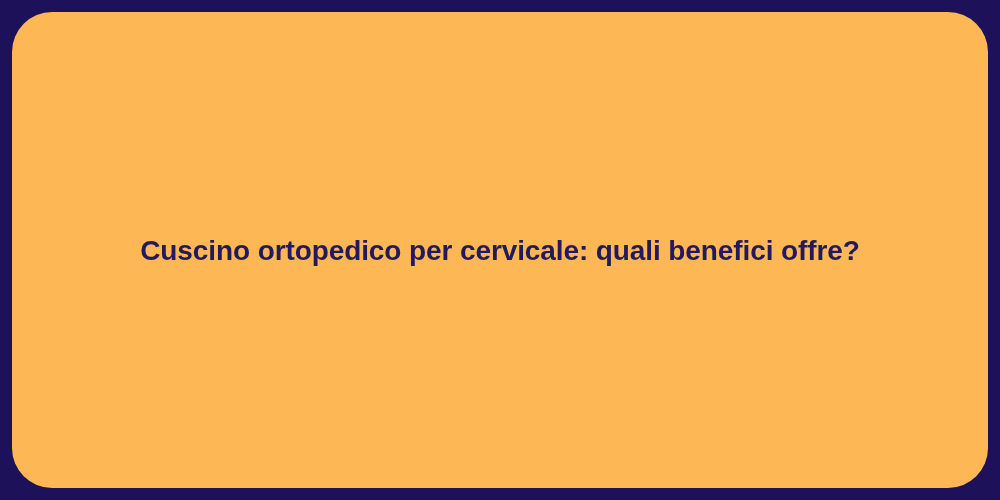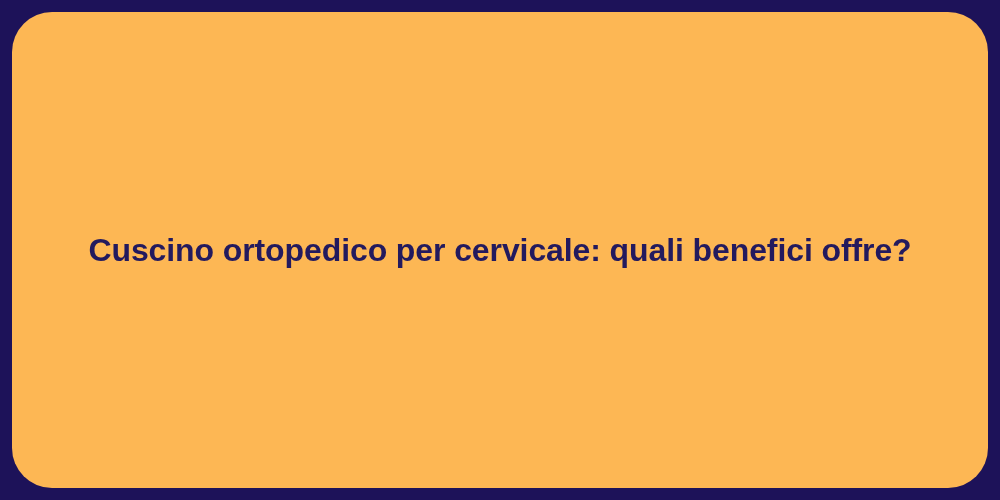--- a/index.html
+++ b/index.html
@@ -32,21 +32,21 @@
     box-sizing: border-box;
     display: flex;
     align-items: center;
     justify-content: center;
   }
 
   #card-title {
     margin: 0;
     padding: 0 40px;
     font-family: "Liberation Sans", sans-serif;
-    font-size: 32px;
+    font-size: 28px;
     font-weight: bold;
     letter-spacing: -0.1px;
     line-height: 1.25;
     color: #231a5e;
     text-align: center;
     white-space: nowrap;
   }
 </style>
 </head>
 <body>

